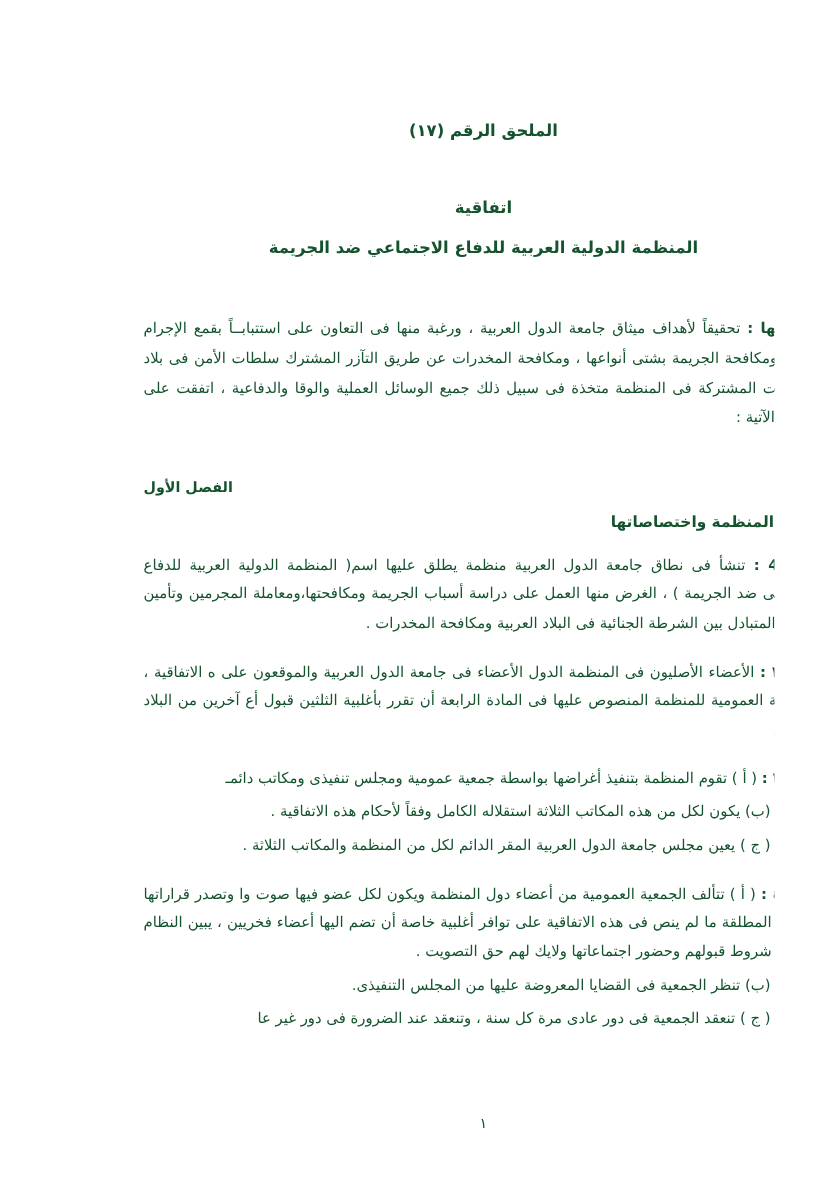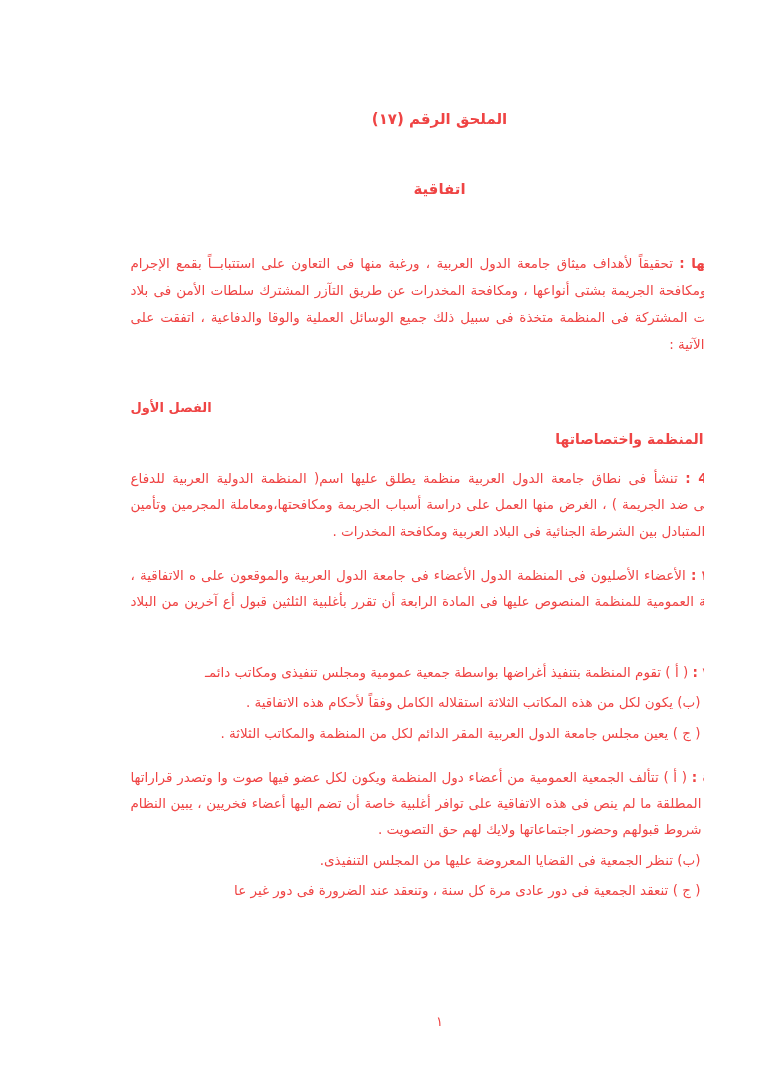--- a/index.html
+++ b/index.html
@@ -10,21 +10,21 @@
   body {
     font-family: "DejaVu Sans", sans-serif;
   }
   .page {
     position: relative;
     width: 645px;
     height: 1081px;
     background: #ffffff;
     margin: 0 auto;
     overflow: hidden;
-    color: #ef4444;
+    color: #14532d;
   }
   .content {
     position: absolute;
     top: 0;
     left: 0;
     width: 762px;
     height: 1081px;
     padding: 100px 72px 40px 72px;
     box-sizing: border-box;
     direction: rtl;
@@ -100,20 +100,21 @@
 </style>
 </head>
 <body>
 
 <div class="page">
   <div class="content">
 
     <div class="annex-title">الملحق الرقم (١٧)</div>
 
     <div class="doc-title-1">اتفاقية</div>
+    <div class="doc-title-2">المنظمة الدولية العربية للدفاع الاجتماعي ضد الجريمة</div>
 
     <div class="preamble">
       <span class="lead">ـ أنواعها :</span>
       <span>تحقيقاً لأهداف ميثاق جامعة الدول العربية ، ورغبة منها فى التعاون على استتبابــاً بقمع الإجرام الدولى ومكافحة الجريمة بشتى أنواعها ، ومكافحة المخدرات عن طريق التآزر المشترك سلطات الأمن فى بلاد الحكومات المشتركة فى المنظمة متخذة فى سبيل ذلك جميع الوسائل العملية والوقا والدفاعية ، اتفقت على الأحكام الآتية :</span>
     </div>
 
     <div class="chapter-title">الفصل الأول</div>
     <div class="chapter-subtitle">تكوين المنظمة واختصاصاتها</div>
 
     <div class="article">

